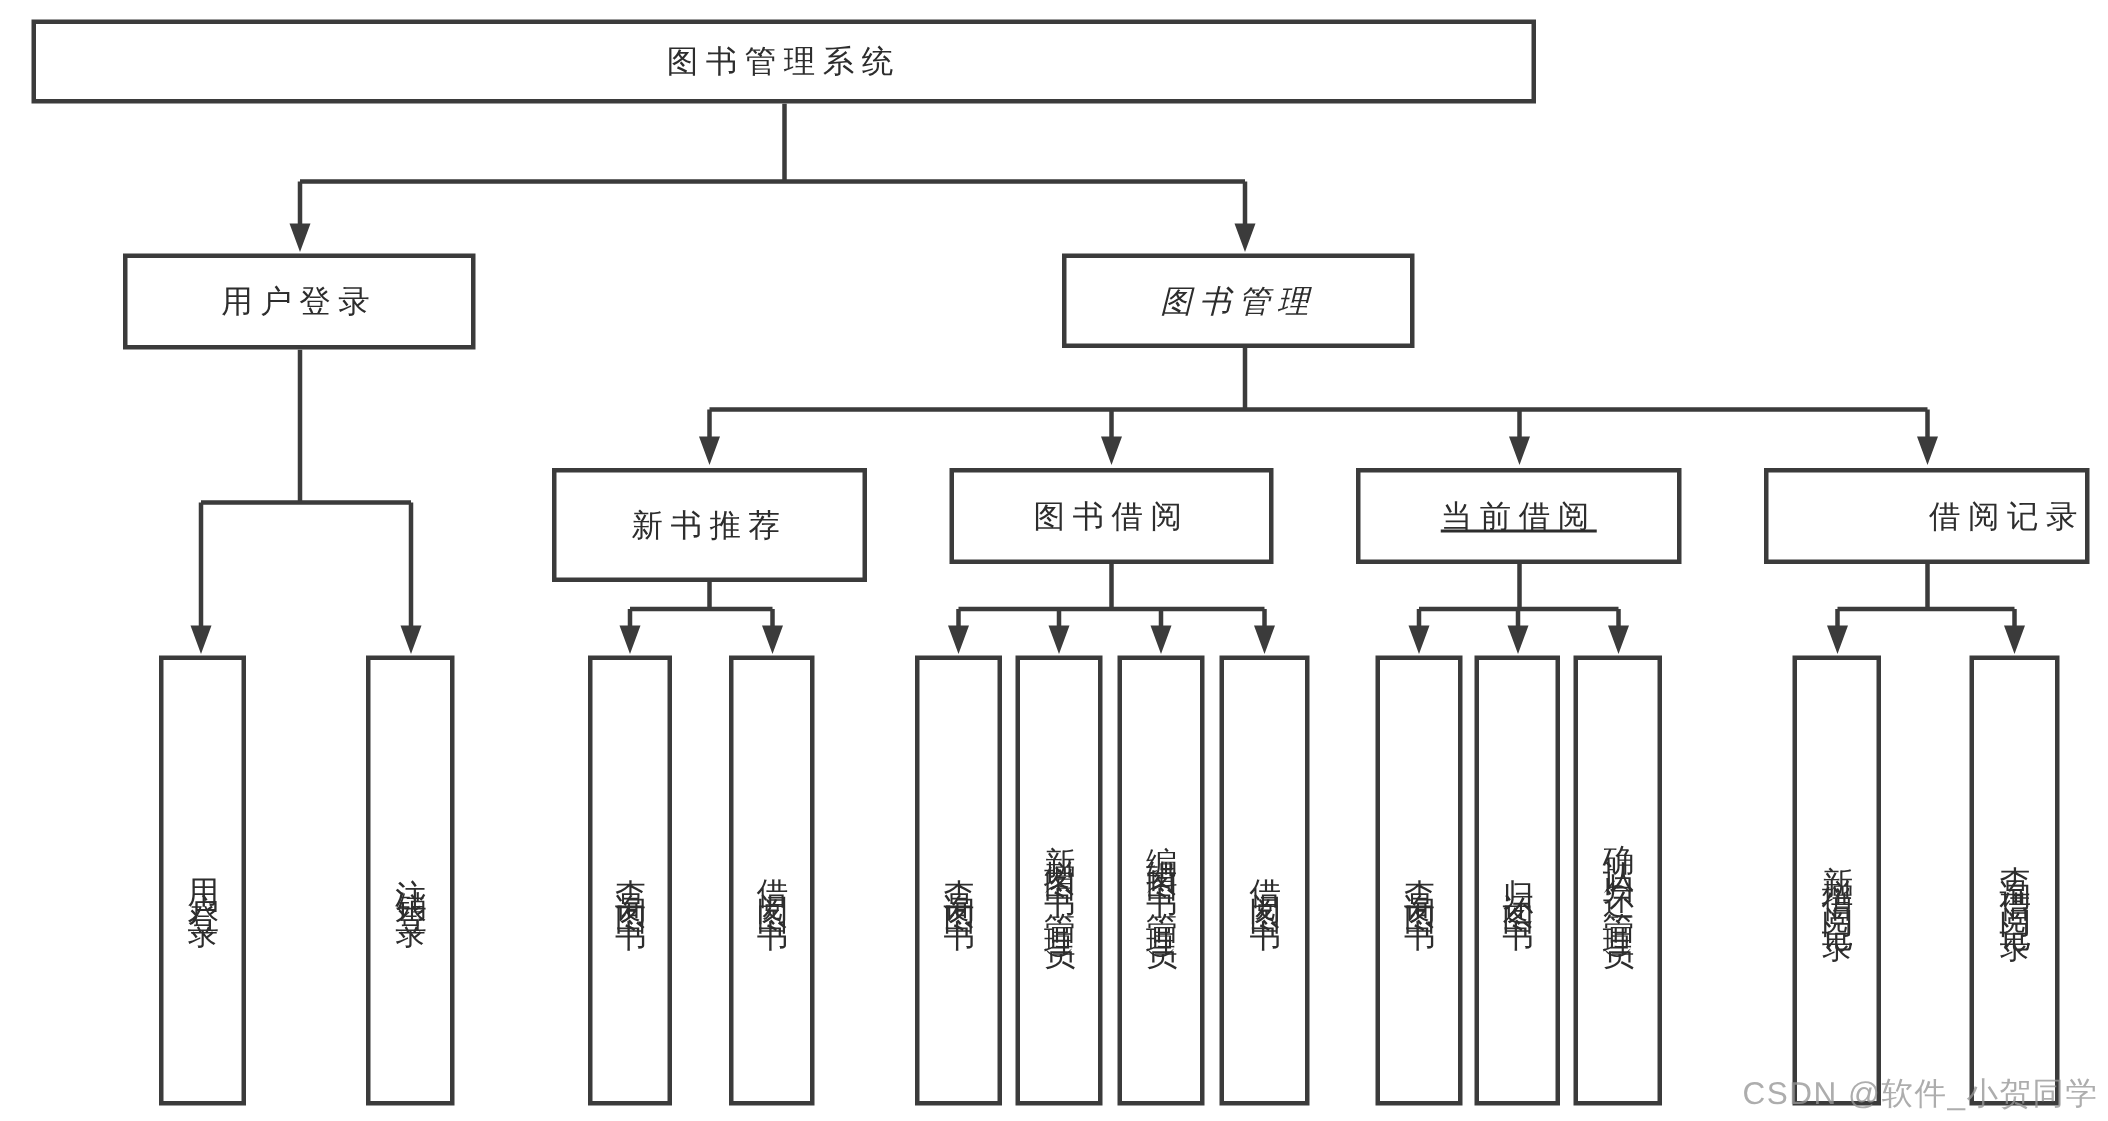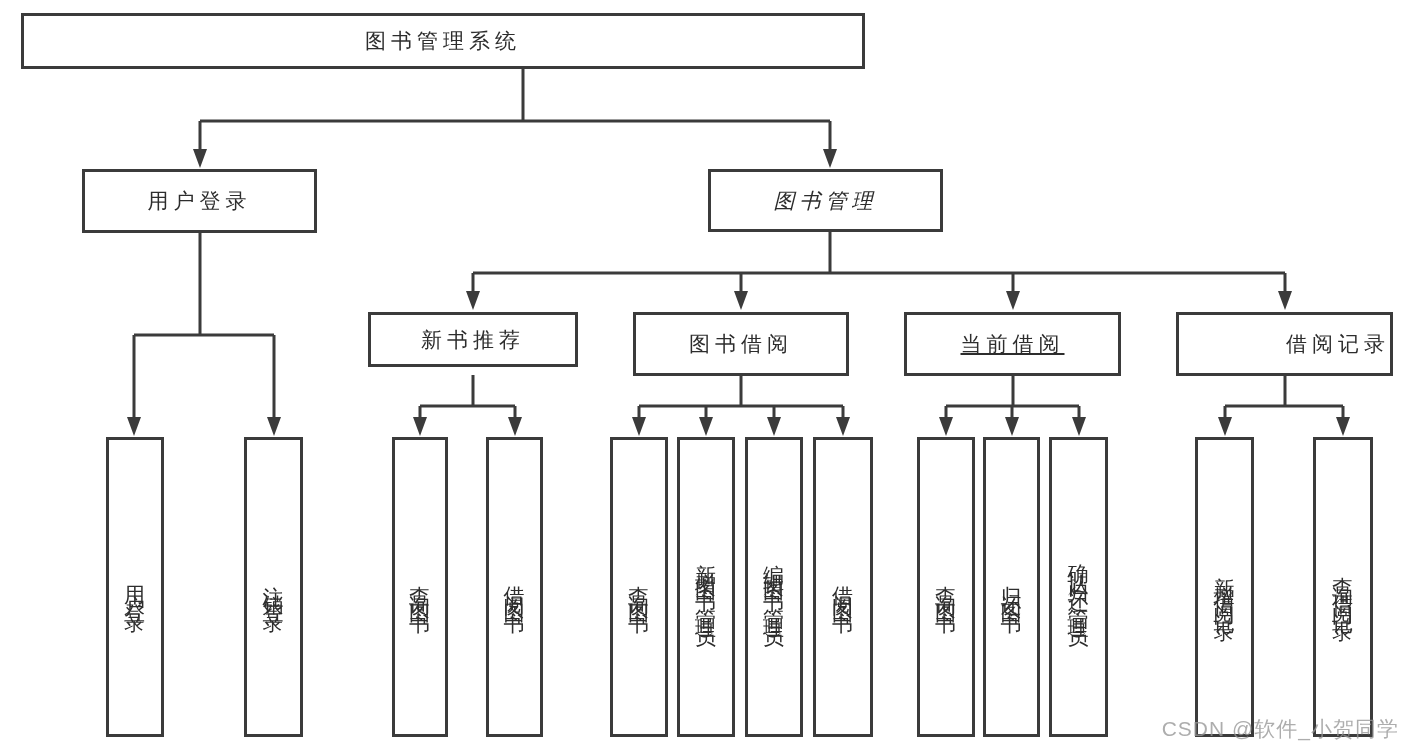--- a/index.html
+++ b/index.html
@@ -56,32 +56,32 @@
     <g>
       <path d="M1013,375 V406 M946,406 H1079 M946,406 V421 M1012,406 V421 M1079,406 V421" fill="none" stroke="#3b3b3b" stroke-width="3"></path>
       <path d="M939,417 L953,417 L946,436 Z M1005,417 L1019,417 L1012,436 Z M1072,417 L1086,417 L1079,436 Z" fill="#3b3b3b"></path>
     </g>
     <g>
       <path d="M1285,375 V406 M1225,406 H1343 M1225,406 V421 M1343,406 V421" fill="none" stroke="#3b3b3b" stroke-width="3"></path>
       <path d="M1218,417 L1232,417 L1225,436 Z M1336,417 L1350,417 L1343,436 Z" fill="#3b3b3b"></path>
     </g>
   </svg>
 
-  <div class="hbox" style="left:21px; top:13px; width:844px; height:56px;">
+  <div class="hbox" style="left:21px; top:13px; width:1003px; height:56px;">
     <span>图书管理系统</span>
   </div>
 
   <div class="hbox" style="left:82px; top:169px; width:235px; height:64px;">
     <span>用户登录</span>
   </div>
   <div class="hbox" style="left:708px; top:169px; width:235px; height:63px;font-style:italic;">
     <span>图书管理</span>
   </div>
 
-  <div class="hbox" style="left:368px; top:312px; width:210px; height:55px;">
+  <div class="hbox" style="left:368px; top:312px; width:210px; height:76px;">
     <span>新书推荐</span>
   </div>
   <div class="hbox" style="left:633px; top:312px; width:216px; height:64px;">
     <span>图书借阅</span>
   </div>
   <div class="hbox" style="left:904px; top:312px; width:217px; height:64px;text-decoration:underline;">
     <span>当前借阅</span>
   </div>
   <div class="hbox" style="left:1176px; top:312px; width:217px; height:64px;justify-content:flex-end;">
     <span>借阅记录</span>

